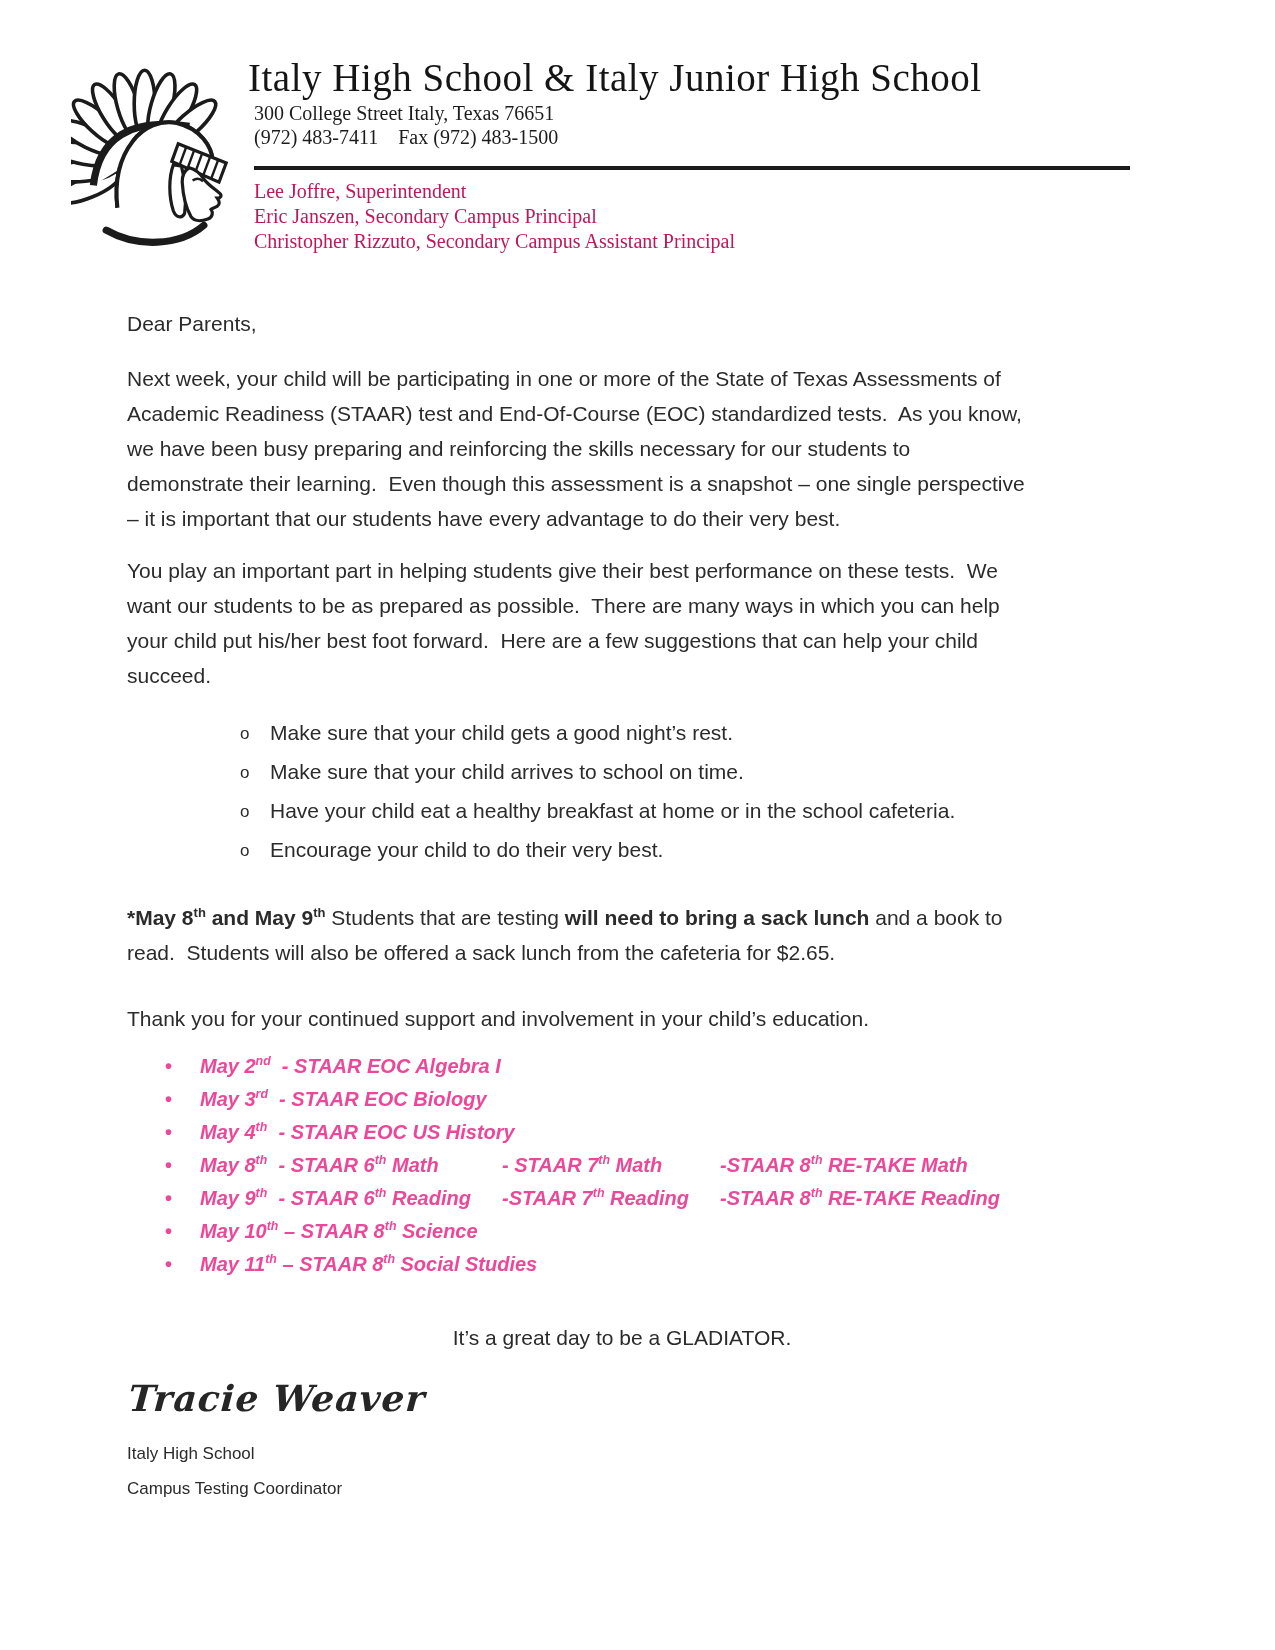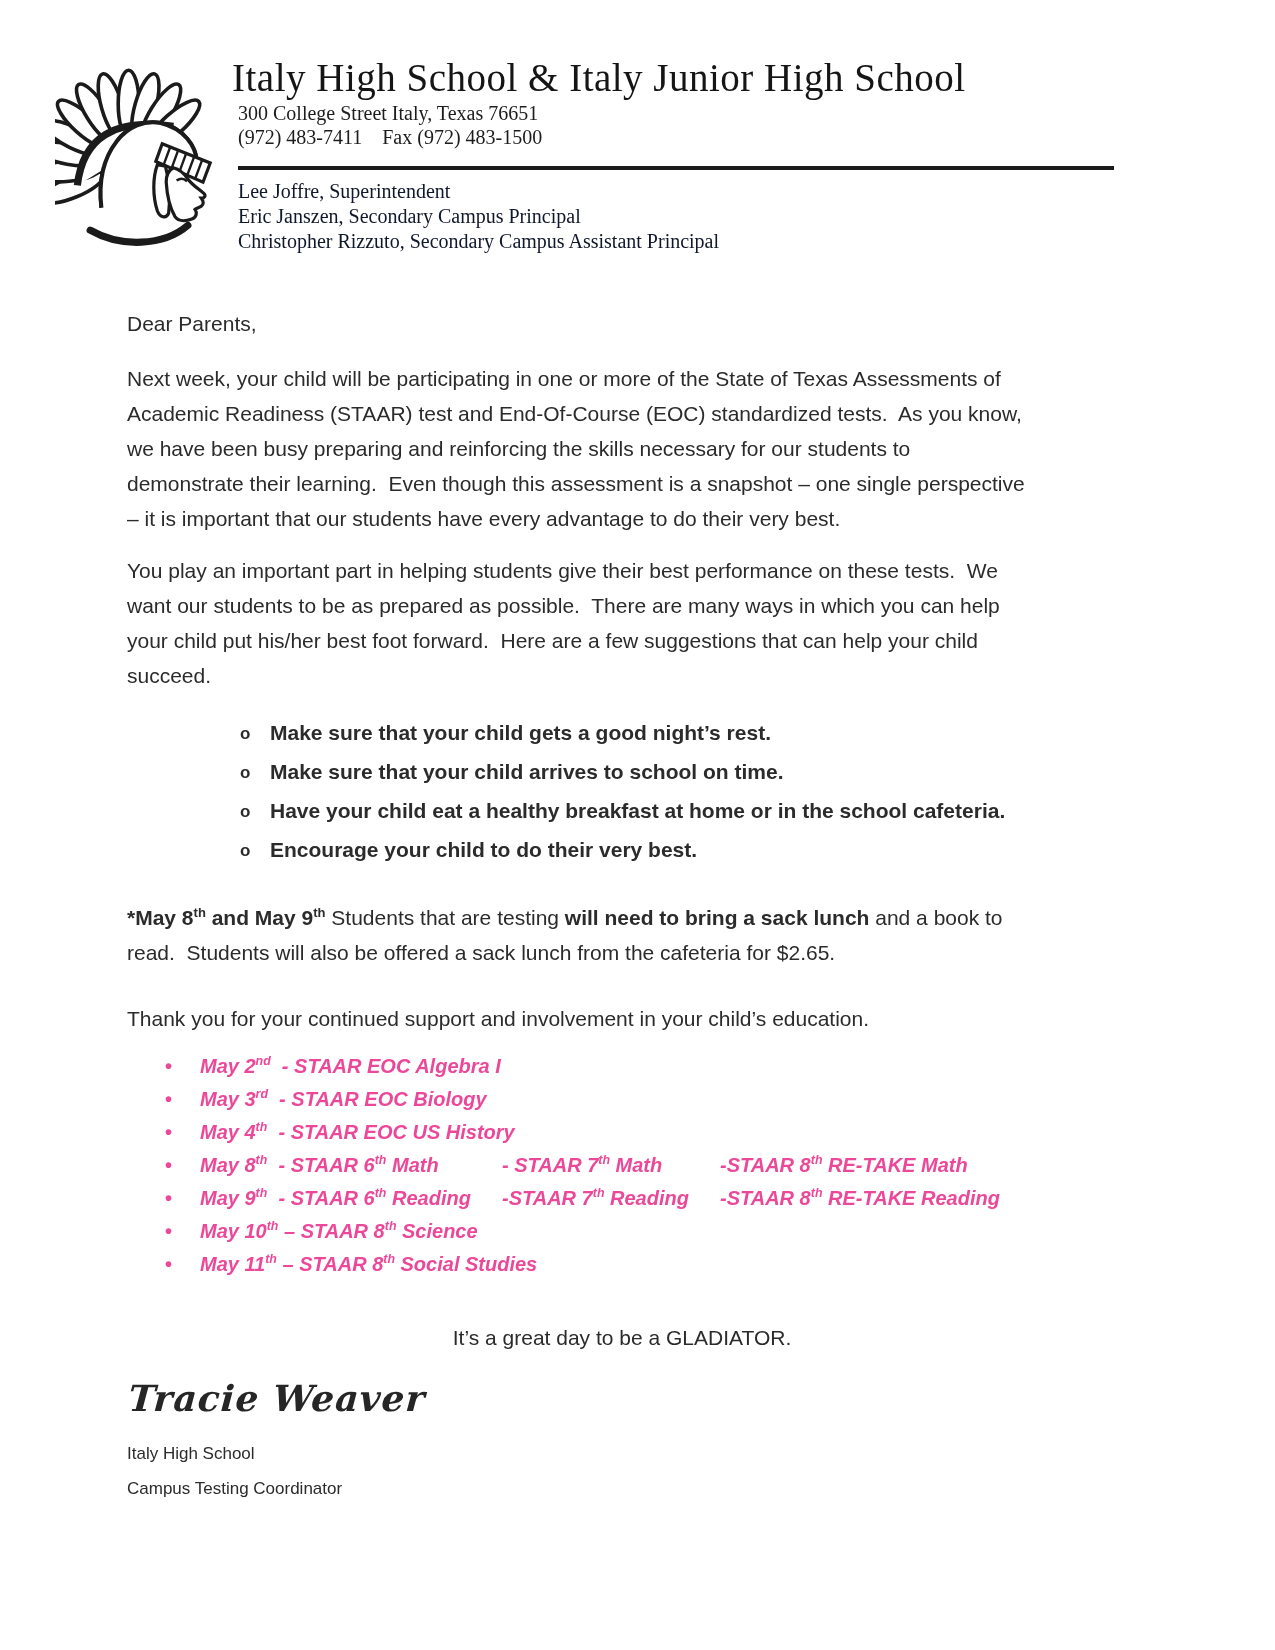--- a/index.html
+++ b/index.html
@@ -5,45 +5,45 @@
   html,body{margin:0;padding:0;background:#ffffff;}
   .page{
     position:relative;
     width:1275px;height:1650px;
     background:#ffffff;
     color:#2b2b2b;
     font-family:"Liberation Sans",sans-serif;
     overflow:hidden;
   }
   
-  .header{position:absolute;top:55px;left:55px;width:1100px;}
+  .header{position:absolute;top:55px;left:71px;width:1100px;}
   .logo{position:absolute;left:0;top:10px;width:168px;height:188px;}
   .logo svg{width:100%;height:100%;}
   .header-text{margin-left:177px;}
   .school-name{
     margin:0;font-family:"Liberation Serif",serif;font-weight:400;
     font-size:39px;line-height:46px;color:#151515;letter-spacing:.5px;
   }
   .addr{
     font-family:"Liberation Serif",serif;font-size:20px;line-height:24px;
     color:#1c1c1c;margin-left:6px;white-space:pre-wrap;
   }
   .rule{height:4px;background:#1b1b1b;width:876px;margin:17px 0 9px 6px;}
   .staff div{
-    font-family:"Liberation Serif",serif;font-size:20px;line-height:25px;color:#0f172a;margin-left:6px;
+    font-family:"Liberation Serif",serif;font-size:20px;line-height:25px;color:#be185d;margin-left:6px;
   }
   
   .content{position:absolute;left:127px;top:306px;width:990px;}
   .para,.salutation{margin:0;white-space:pre-wrap;font-size:21px;line-height:35px;}
   .salutation{margin-bottom:20px;}
   .p1{margin-bottom:17px;}
   .p2{margin-bottom:11px;}
   sup{font-size:.62em;vertical-align:super;line-height:0;}
   
-  ul.tips{list-style:none;margin:21px 0 0 113px;padding:0;font-weight:bold;}
+  ul.tips{list-style:none;margin:21px 0 0 113px;padding:0;}
   ul.tips li{font-size:21px;line-height:37px;white-space:pre-wrap;}
   ul.tips li::before{
     content:"o";display:inline-block;width:30px;font-size:17px;color:#2b2b2b;
     transform:translateY(-1px);
   }
   .sack{margin-top:30px;margin-bottom:31px;}
   .thanks{margin-bottom:14px;}
   
   ul.schedule{list-style:none;margin:0 0 0 38px;padding:0;}
   ul.schedule li{

